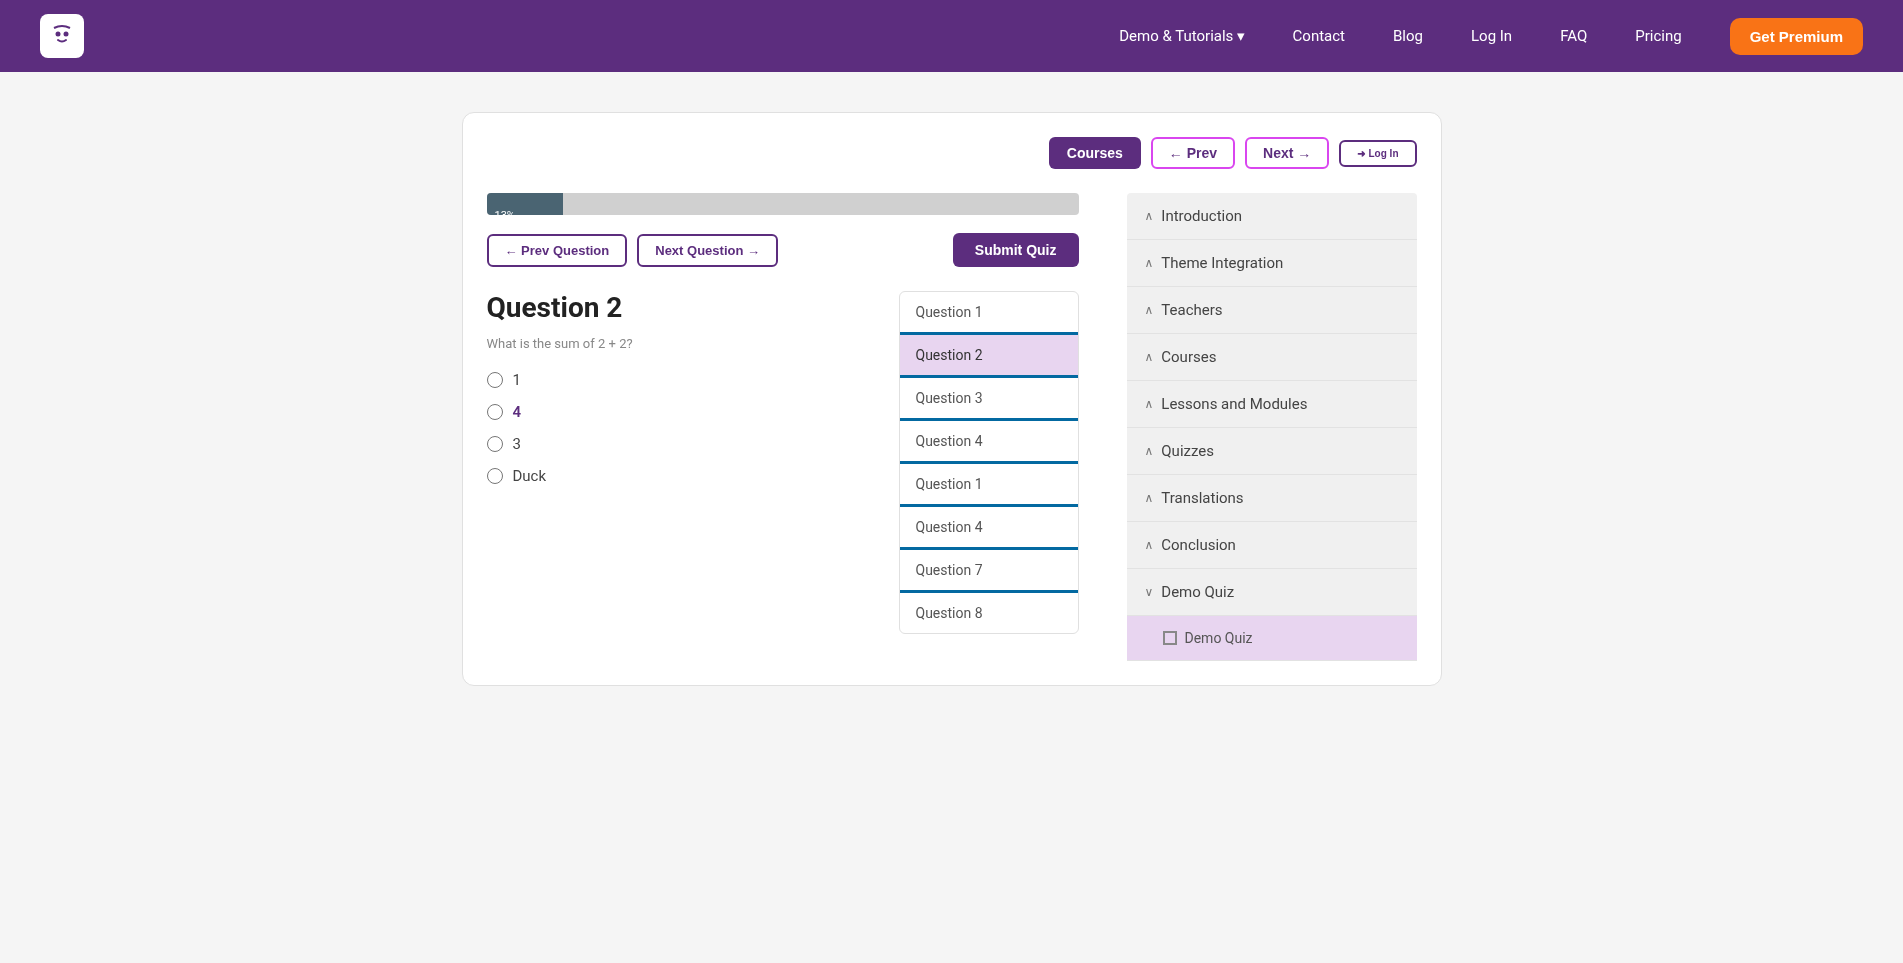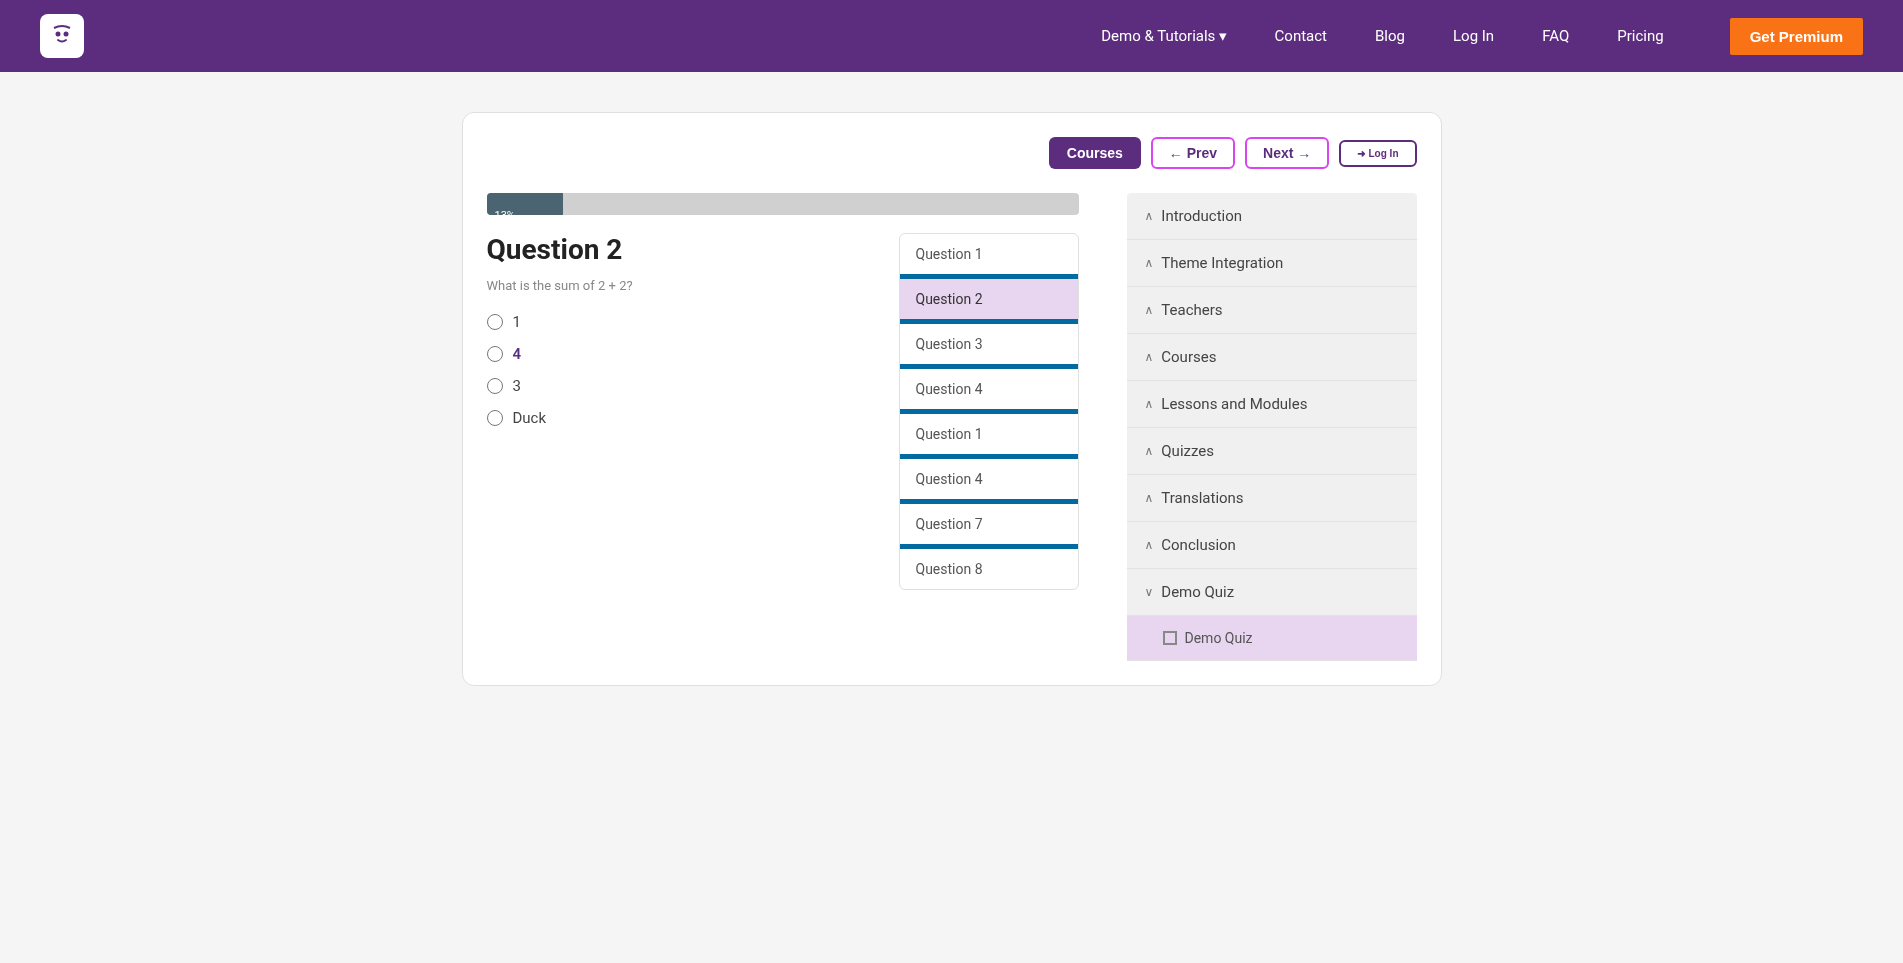--- a/index.html
+++ b/index.html
@@ -39,26 +39,25 @@
       font-size: 15px;
       cursor: pointer;
     }
     .nav-link-with-arrow::after {
       content: ' ▾';
     }
     .get-premium-btn {
       background: #f97316;
       color: white;
       border: none;
-      border-radius: 2px;
+      border-radius: 10px;
       padding: 10px 20px;
       font-size: 15px;
       font-weight: 600;
       cursor: pointer;
-      margin-left: 18px;
     }
 
     
     .page-body {
       padding: 40px;
       display: flex;
       justify-content: center;
     }
 
     .main-card {
@@ -214,21 +213,21 @@
     }
     .question-list {
       border: 1px solid #e0e0e0;
       border-radius: 6px;
       overflow: hidden;
     }
     .question-list-item {
       padding: 12px 16px;
       font-size: 14px;
       color: #555;
-      border-bottom: 5px solid #0369a1;
+      border-bottom: 3px solid #0369a1;
       cursor: pointer;
     }
     .question-list-item:last-child {
       border-bottom: none;
     }
     .question-list-item.active {
       background: #e8d5f0;
       color: #333;
     }
 
@@ -317,20 +316,25 @@
       <div class="quiz-area">
 
         <div class="progress-container">
           <div class="progress-bar-bg">
             <div class="progress-bar-fill" style="width: 13%">
               <span class="progress-label">13%</span>
             </div>
           </div>
         </div>
 
+        <div class="question-nav">
+          <button class="btn-question-nav">← Prev Question</button>
+          <button class="btn-question-nav">Next Question →</button>
+          <button class="btn-submit">Submit Quiz</button>
+        </div>
 
         <div style="display: flex; gap: 16px;">
 
           <div style="flex: 1;">
             <div class="question-number">Question 2</div>
             <div class="question-text">What is the sum of 2 + 2?</div>
             <div class="answer-options">
               <label class="answer-option">
                 <input type="radio" name="answer" style="">
                 <span>1</span>

